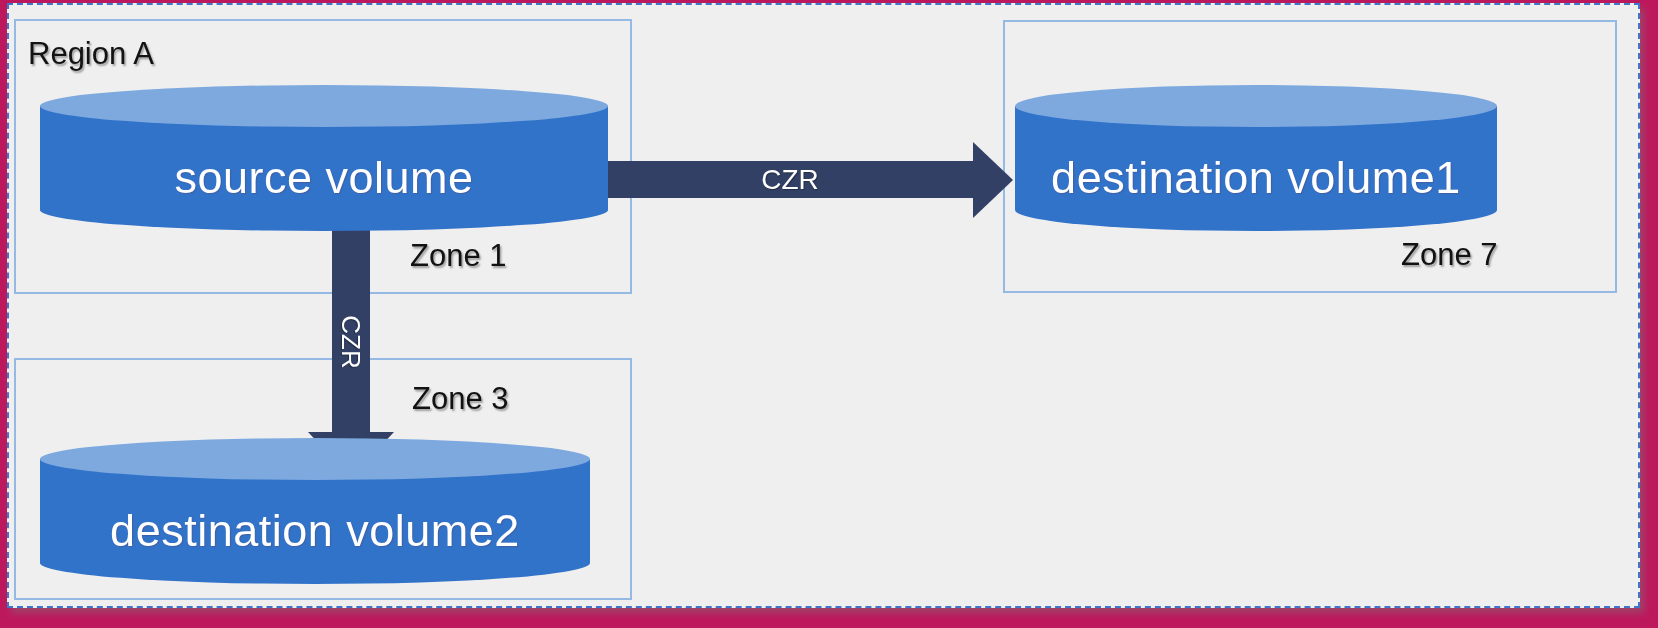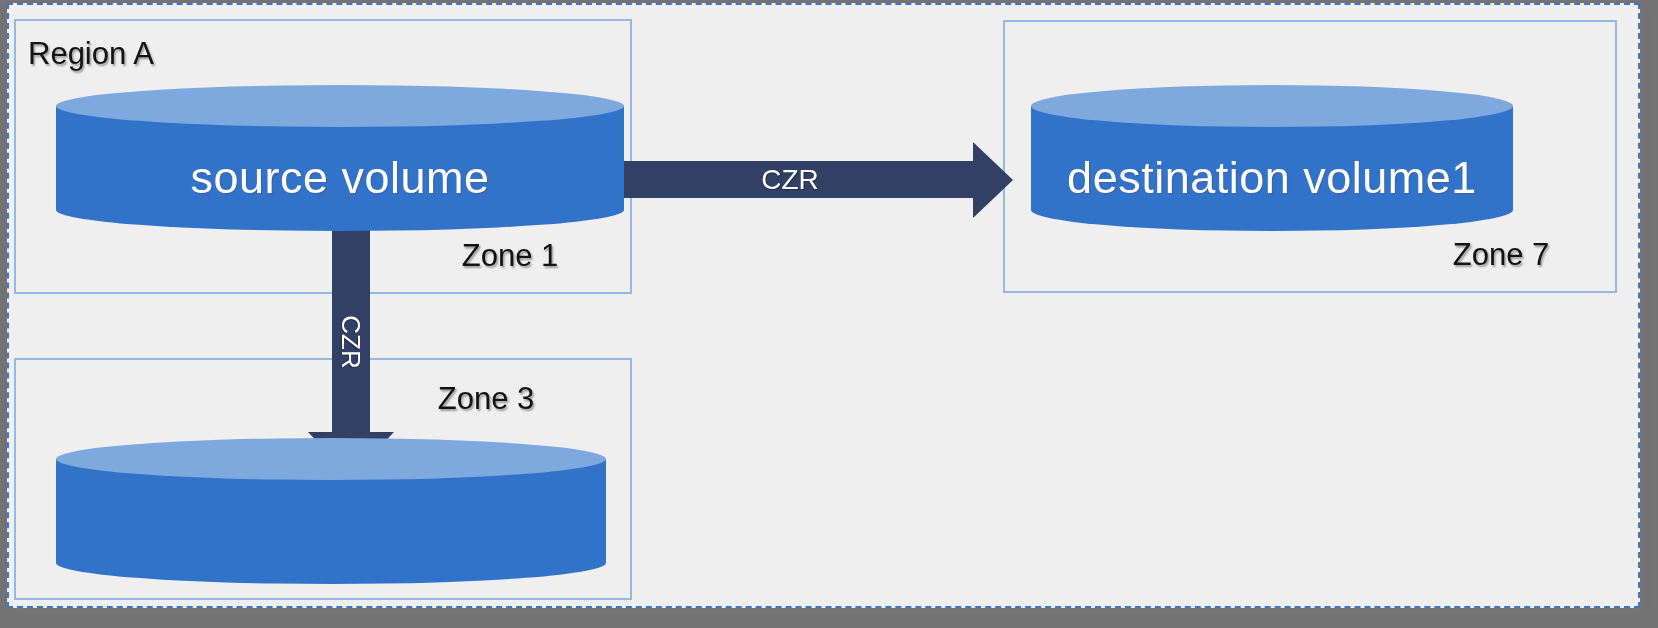--- a/index.html
+++ b/index.html
@@ -5,21 +5,21 @@
   html, body {
     margin: 0;
     padding: 0;
     background: #ffffff;
     font-family: "Liberation Sans", sans-serif;
   }
   .canvas {
     position: relative;
     width: 1658px;
     height: 628px;
-    background: #737373;
+    background: #be185d;
     overflow: hidden;
   }
   
   .region-box {
     position: absolute;
     left: 7px; top: 3px;
     width: 1629px; height: 601px;
     border: 2px dashed #3f76c9;
     background: #efeff0;
     box-shadow: 4px 5px 7px rgba(120,120,120,0.45);
@@ -37,27 +37,27 @@
   
   .dark-label {
     position: absolute;
     color: #121212;
     font-size: 31px;
     line-height: 1.15;
     text-shadow: 1.5px 1.5px 2px rgba(0,0,0,0.35);
     white-space: nowrap;
   }
   .region-label { left: 28px; top: 36px; }
-  .zone-label { width: 200px; text-align: center; }
+  .zone-label { width: 200px; text-align: left; }
   .zone1-label { left: 410px;  top: 238px; }
   .zone2-label { left: 1401px; top: 237px; }
-  .zone3-label { left: 386px;  top: 381px; }
+  .zone3-label { left: 412px;  top: 381px; }
 
   
-  .cylinder { position: absolute; margin-left: 16px; }
+  .cylinder { position: absolute; }
   .cyl-src   { left: 40px;   top: 85px;  width: 568px; height: 146px; }
   .cyl-dest1 { left: 1015px; top: 85px;  width: 482px; height: 146px; }
   .cyl-dest2 { left: 40px;   top: 438px; width: 550px; height: 146px; }
   .cyl-mid {
     position: absolute; left: 0; right: 0; top: 21px; bottom: 21px;
     background: #3273ca;
   }
   .cyl-bottom {
     position: absolute; left: 0; right: 0; bottom: 0; height: 42px;
     border-radius: 50%;
@@ -152,18 +152,19 @@
     <div class="cyl-bottom"></div>
     <div class="cyl-mid"></div>
     <div class="cyl-top"></div>
     <div class="cyl-label">destination volume1</div>
   </div>
 
   <div class="cylinder cyl-dest2">
     <div class="cyl-bottom"></div>
     <div class="cyl-mid"></div>
     <div class="cyl-top"></div>
+    <div class="cyl-label">destination volume2</div>
   </div>
 
   <div class="arrow-label-h">CZR</div>
   <div class="arrow-label-v">CZR</div>
 
 </div>
 
 </body></html>

